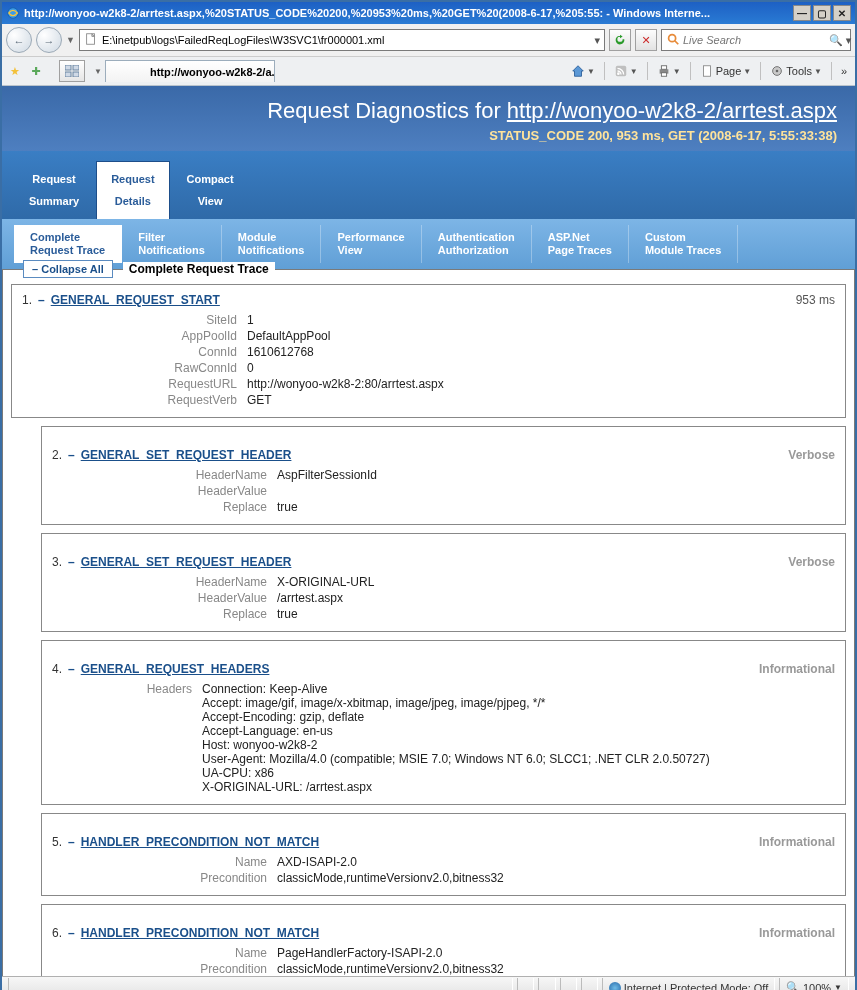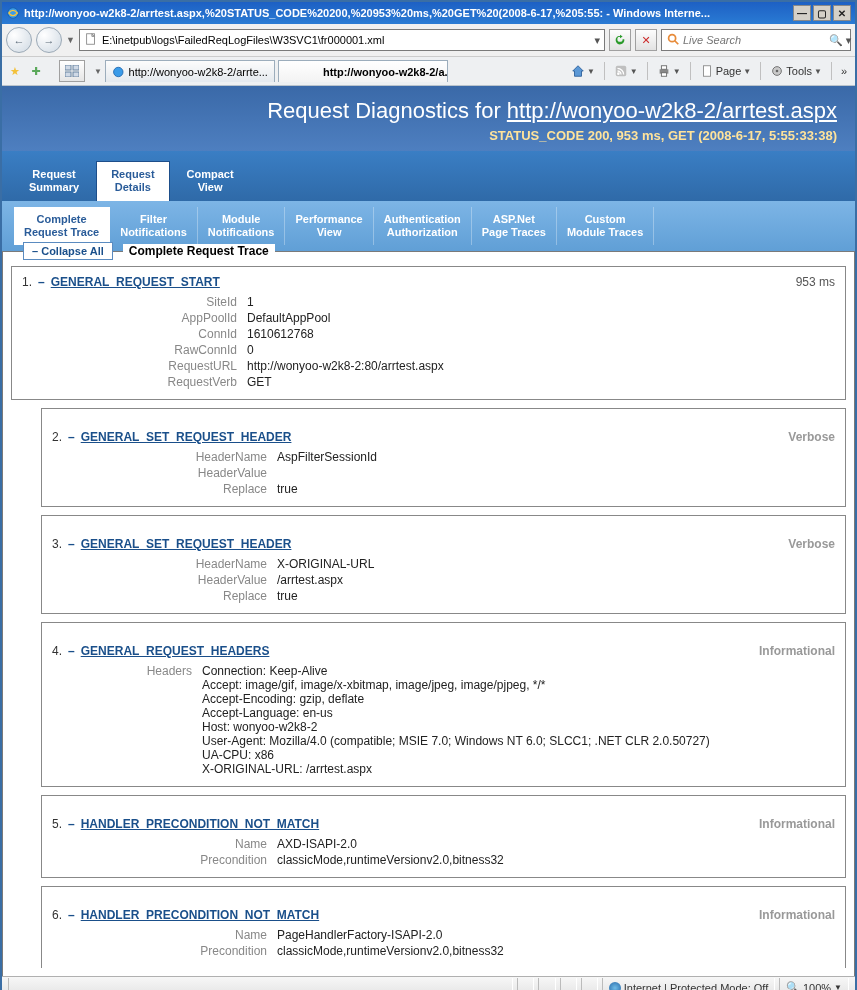--- a/index.html
+++ b/index.html
@@ -60,28 +60,28 @@
 .content-area { background: #737373; height: 890px; overflow: auto; }
 .rd-header { background: linear-gradient(#3a69a8, #4e7fc0); color: #fff;
   padding: 12px 18px 8px 18px; text-align: right; }
 .rd-title { font-size: 22px; font-weight: normal; }
 .rd-title a { color: #fff; text-decoration: underline; }
 .rd-status { font-size: 13px; color: #ffe39b; font-weight: bold; margin-top: 4px; }
 .main-tabs { background: linear-gradient(#3a7ec4,#2f6aa8); padding: 10px 12px 0 12px;
   display: flex; gap: 2px; }
 .main-tab { padding: 6px 14px; color: #fff; font-size: 11px; cursor: pointer;
   font-weight: bold; border: 1px solid transparent; text-align: center;
-  line-height: 13px; }
+  line-height: 22px; }
 .main-tab.active { background: #fff; color: #2a5c99; border: 1px solid #1d4e8a;
   border-bottom: none; }
 .sub-tabs { background: linear-gradient(#7db5e6,#609fd6); padding: 6px 12px;
   display: flex; }
-.sub-tab { padding: 6px 10px; color: #fff; font-size: 11px; cursor: pointer;
+.sub-tab { padding: 6px 16px; color: #fff; font-size: 11px; cursor: pointer;
   font-weight: bold; border-right: 1px solid rgba(255,255,255,0.3);
-  text-align: center; line-height: 13px; }
+  line-height: 13px; }
 .sub-tab.active { background: #fff; color: #2a5c99; }
 .trace-body { background: #fff; }
 .group-frame { border: 1px solid #7a7a7a; position: relative; padding: 14px 8px 8px 8px; }
 .legend-row { position: absolute; top: -10px; left: 20px; display: flex;
   align-items: center; gap: 10px; }
 .collapse-btn { background: #fff; border: 1px solid #5a8bc0; color: #1a4f8a;
   font-weight: bold; font-size: 11px; padding: 2px 8px; cursor: pointer; }
 .legend-text { background: #fff; padding: 0 6px; font-weight: bold; font-size: 12px; }
 .evt {
   border: 1px solid #888; padding: 8px 10px; margin-bottom: 8px;
@@ -166,26 +166,20 @@
     <span style="width:8px"></span>
     <span class="tab-grid">
       <svg width="14" height="12" viewBox="0 0 14 12">
           <rect x="0" y="0" width="6" height="5" fill="#cfd9e6" stroke="#6a85a2"></rect>
           <rect x="8" y="0" width="6" height="5" fill="#cfd9e6" stroke="#6a85a2"></rect>
           <rect x="0" y="7" width="6" height="5" fill="#cfd9e6" stroke="#6a85a2"></rect>
           <rect x="8" y="7" width="6" height="5" fill="#cfd9e6" stroke="#6a85a2"></rect>
         </svg>
     </span>
     <span style="color:#666;font-size:8px;cursor:pointer">▼</span>
-    <div class="tab">
-      <svg class="ico" viewBox="0 0 16 16">
-          <circle cx="8" cy="8" r="6" fill="#3a9be8" stroke="#175faa"></circle>
-        </svg>
-      <span>http://wonyoo-w2k8-2/arrte...</span>
-    </div>
     <div class="tab active">
       <svg class="ico" viewBox="0 0 16 16">
           <circle cx="8" cy="8" r="6" fill="#3a9be8" stroke="#175faa"></circle>
         </svg>
       <span>http://wonyoo-w2k8-2/a...</span>
       <span class="close">✕</span>
     </div>
     <span class="tab-spacer"></span>
     <span class="cmdbar-btn">
       <svg class="ico" viewBox="0 0 16 16">

